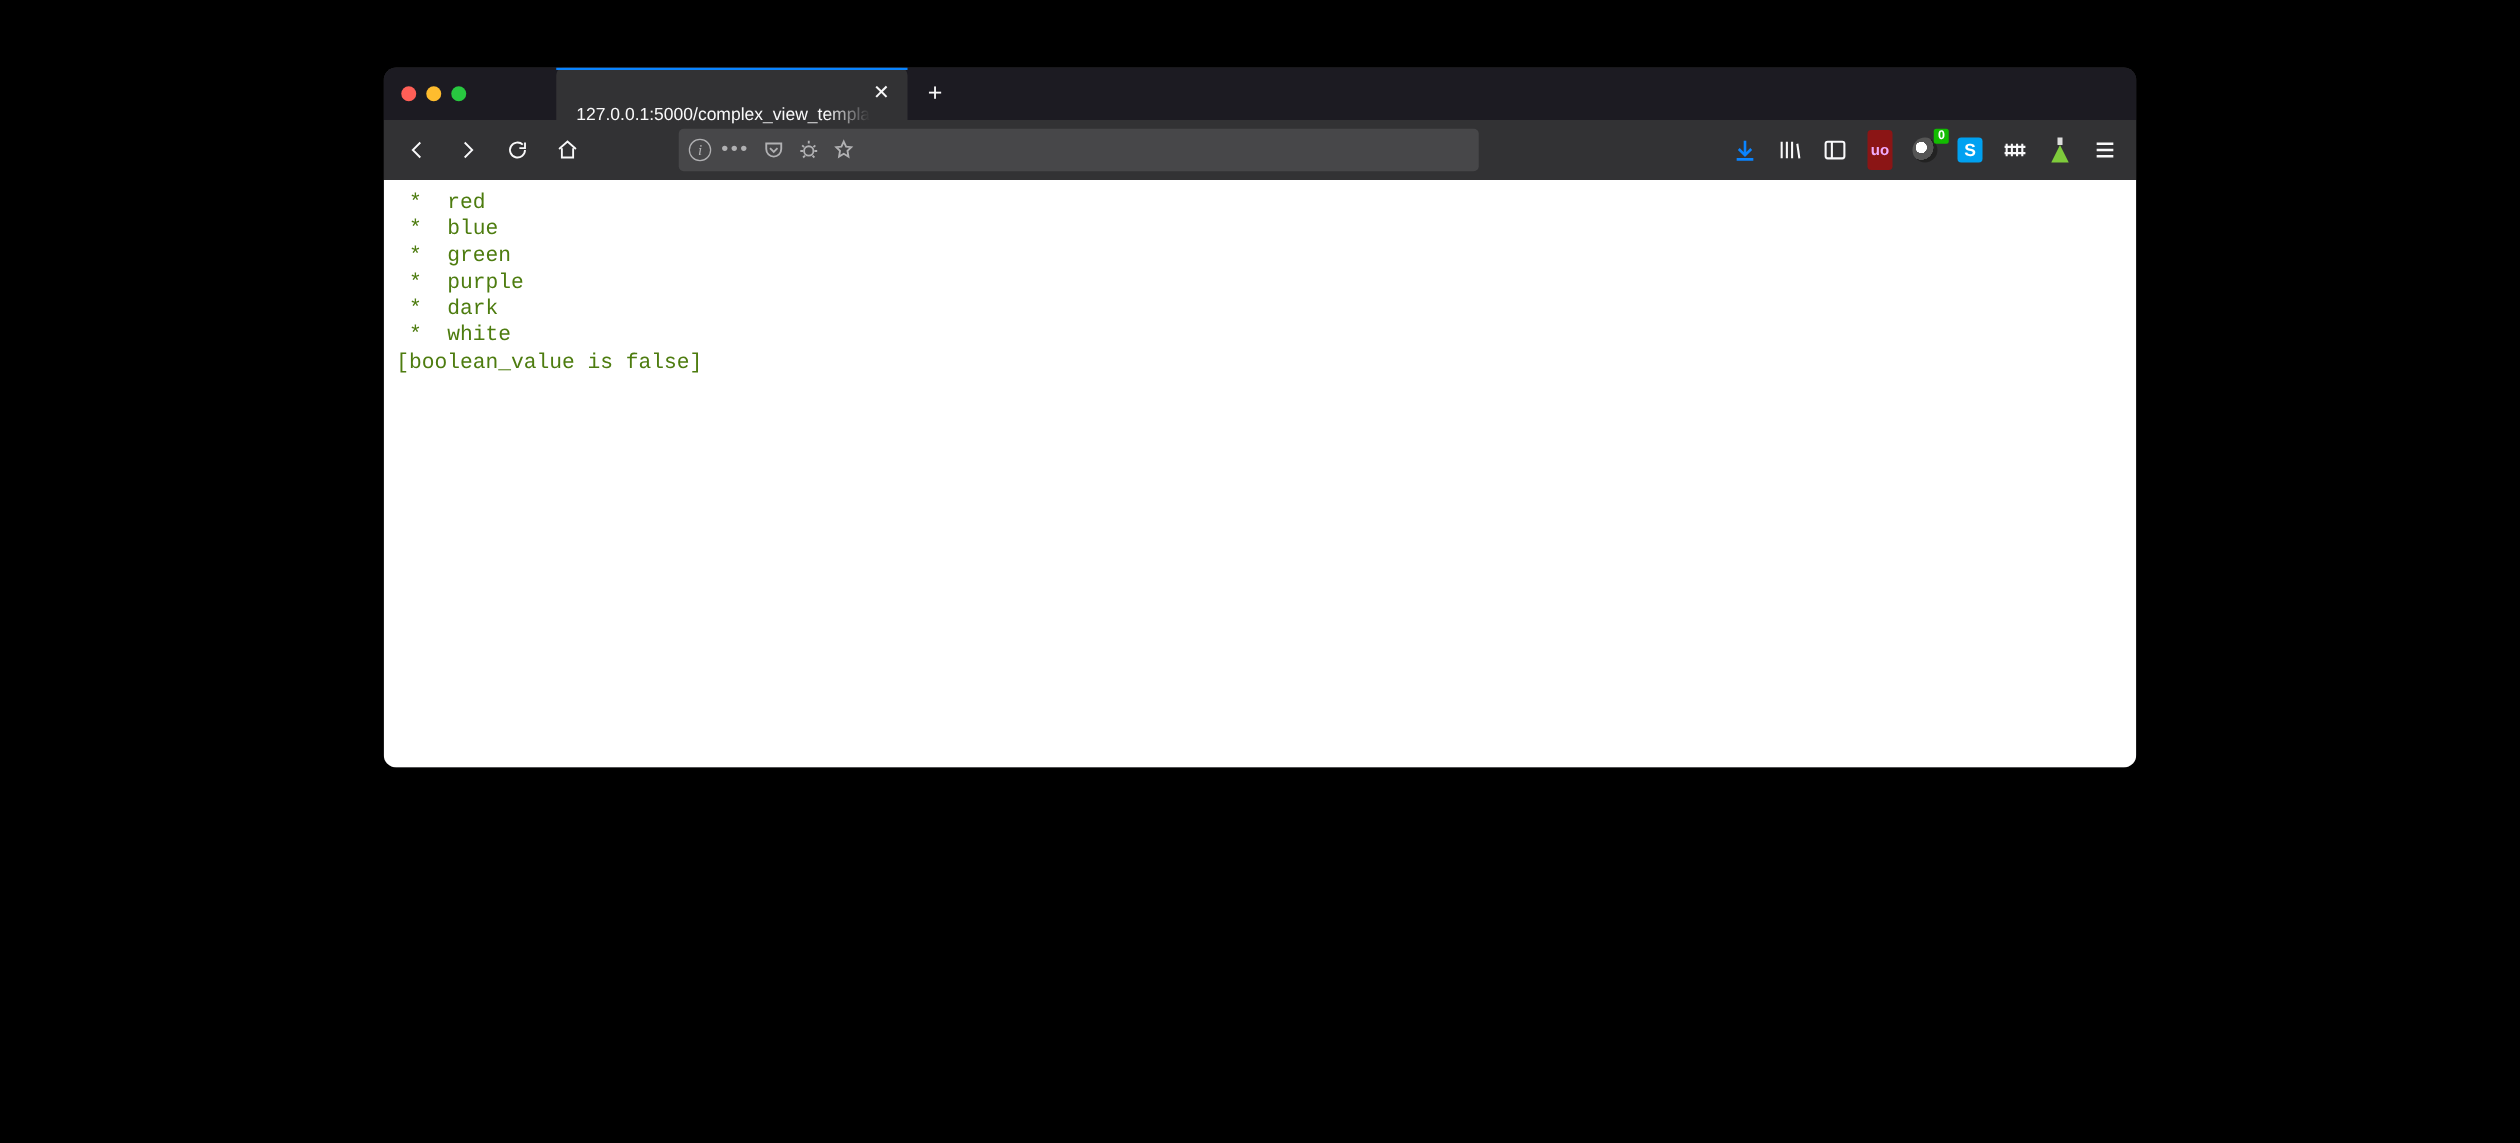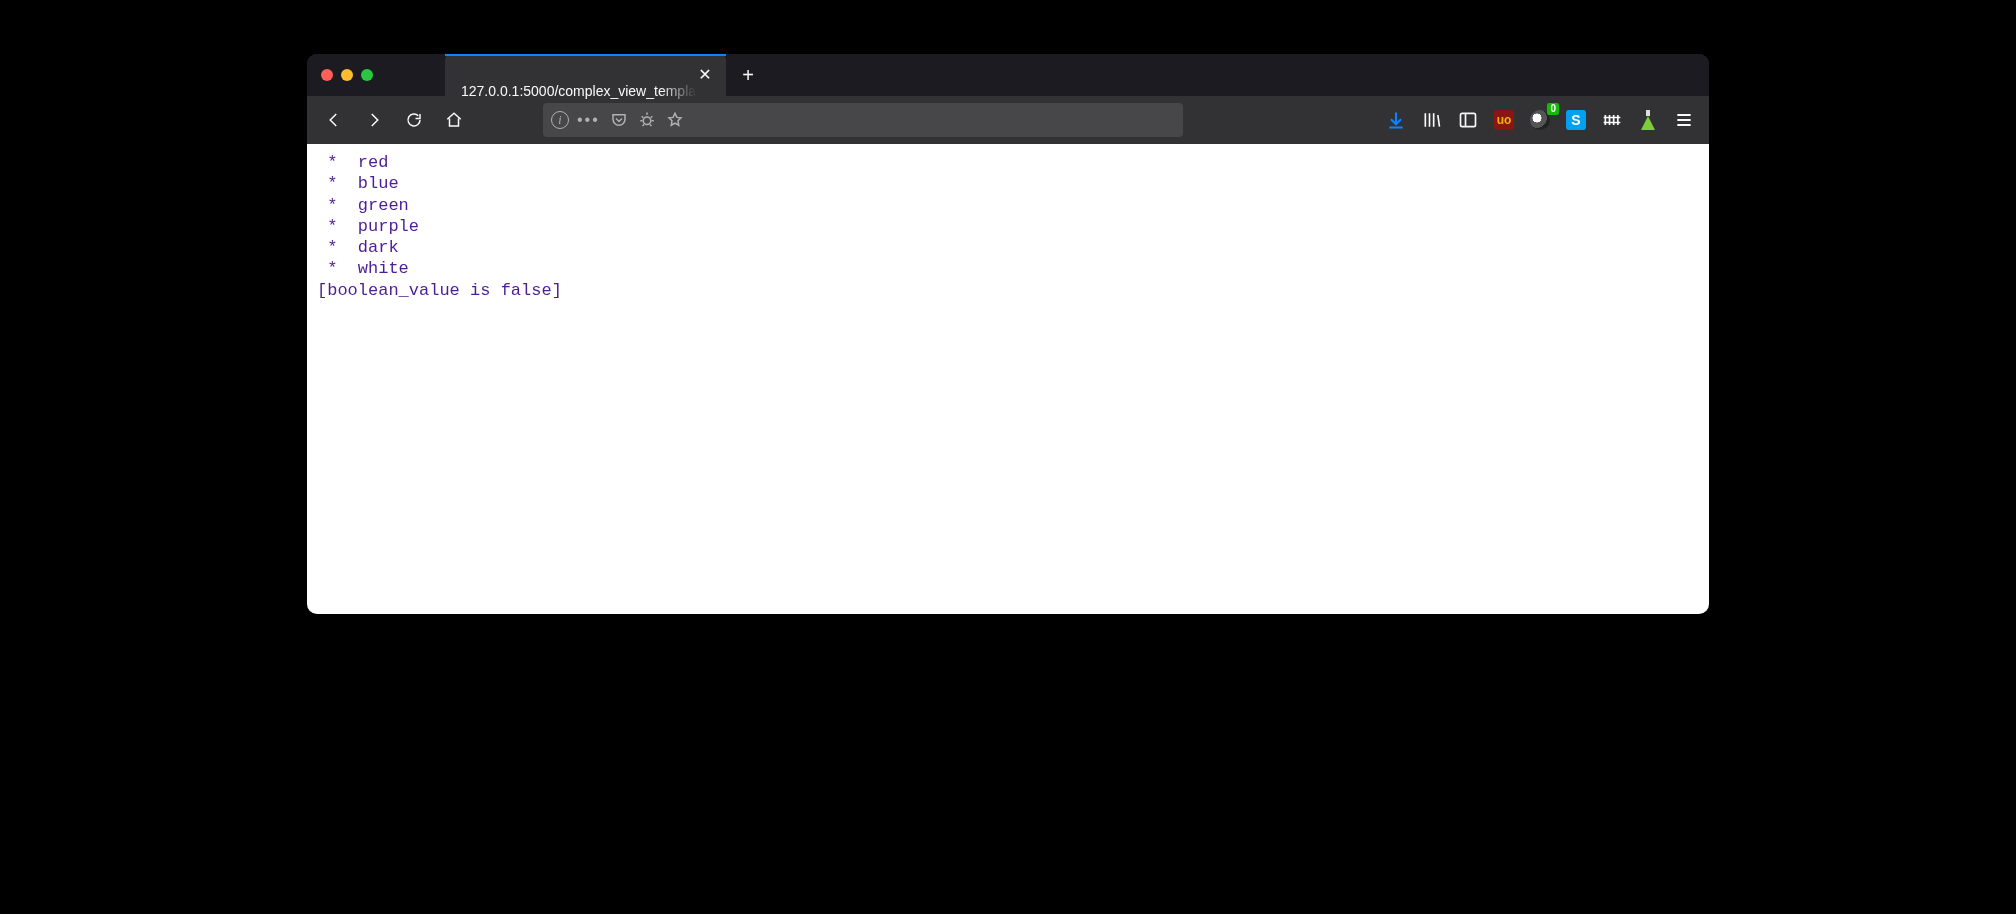--- a/index.html
+++ b/index.html
@@ -149,25 +149,25 @@
   .toolbar-icons .ico {
     width: 22px; height: 22px;
     display: flex; align-items: center; justify-content: center;
     color: #f9f9fa;
     cursor: pointer;
     position: relative;
   }
   .ico svg { width: 20px; height: 20px; }
   .dl-icon svg { stroke: #0a84ff; }
   .ublock-badge {
-    width: 20px; height: 20px;
+    width: 20px; height: 32px;
     background: #8b1515;
     border-radius: 3px;
     display:flex;align-items:center;justify-content:center;
-    color:#eab308;font-size:12px;font-weight:700;
+    color:#f0abfc;font-size:12px;font-weight:700;
   }
   .s-badge {
     width: 20px; height: 20px;
     background: #00a1f1;
     border-radius: 3px;
     display:flex;align-items:center;justify-content:center;
     color:#fff;font-size:14px;font-weight:700;
   }
   .badger {
     width:20px;height:20px;border-radius:50%;
@@ -194,21 +194,21 @@
   .viewport {
     background: #fff;
     min-height: 470px;
     padding: 8px 10px;
   }
   .page-pre {
     font-family: "Courier New", Courier, monospace;
     font-size: 17px;
     line-height: 1.25;
     white-space: pre;
-    color: #4c1d95;
+    color: #4d7c0f;
     margin: 0;
   }
 </style>
 </head>
 <body>
 
 <div class="browser-window">
 
   <div class="tab-strip">
     <div class="traffic-lights">

